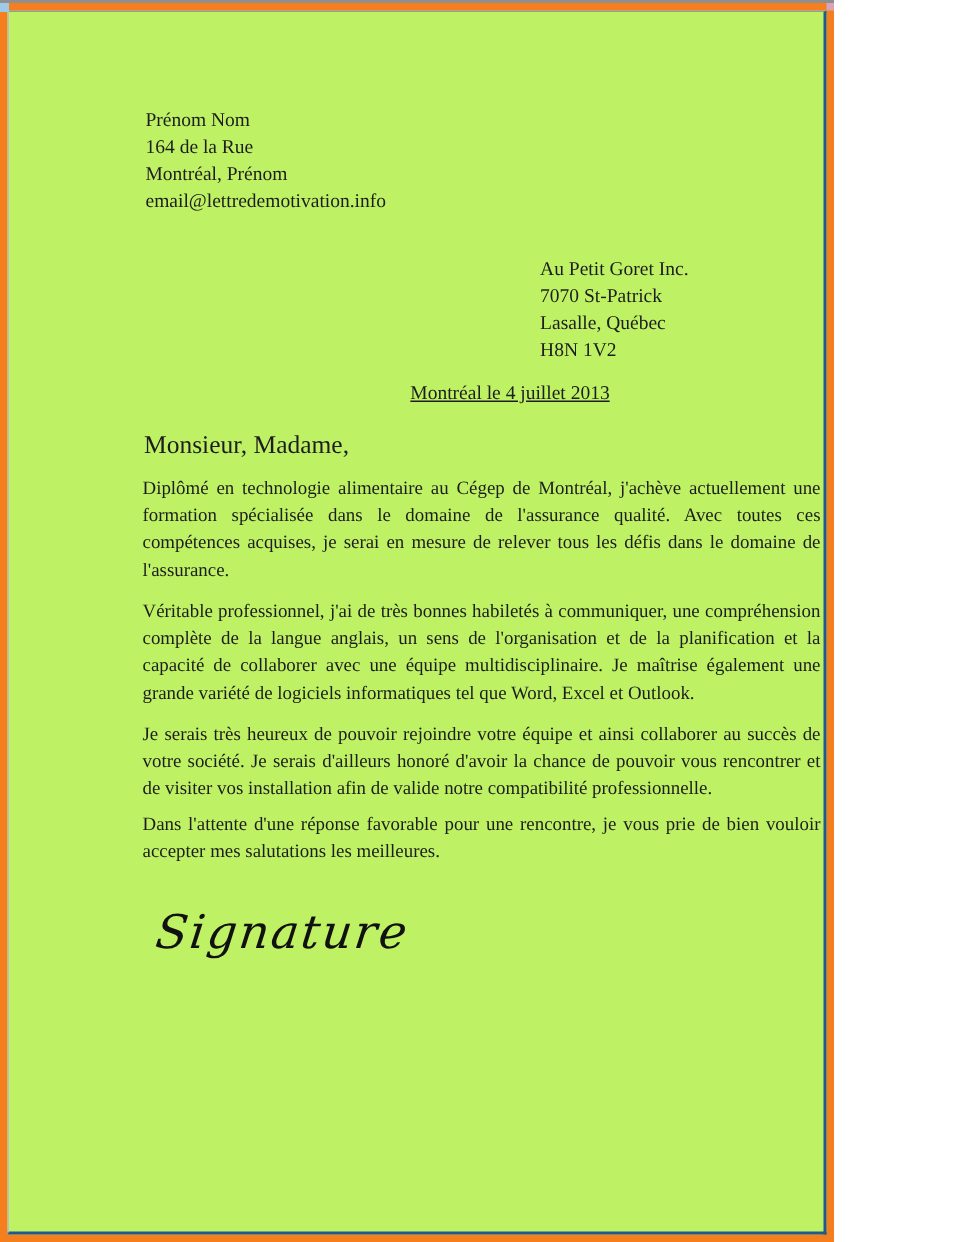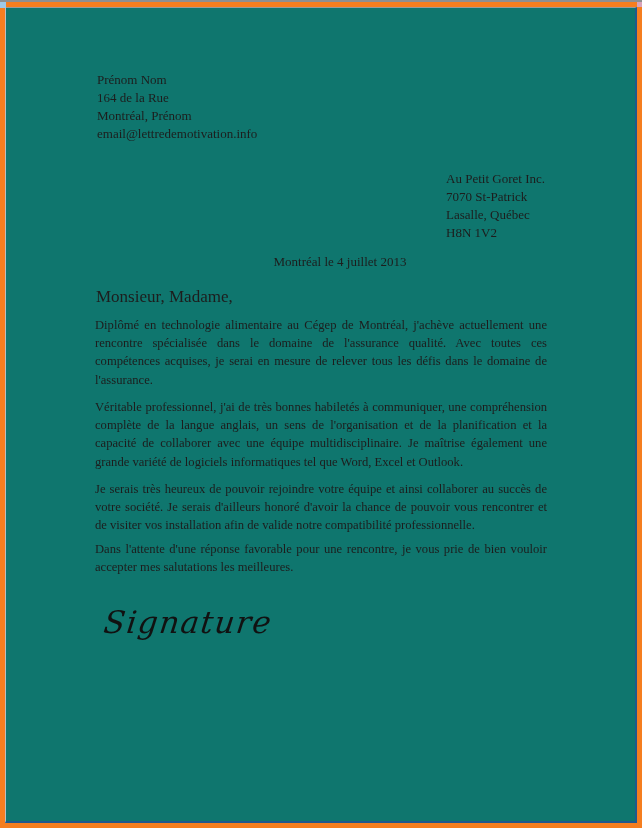--- a/index.html
+++ b/index.html
@@ -1,39 +1,39 @@
 <!DOCTYPE html>
 <html><head>
 <meta charset="utf-8">
 <style>
   html,body{margin:0;padding:0;background:#ffffff;}
   .page{
     position:relative;
-    width:642px;height:828px;
-    background:#0f766e;
+    width:556px;height:828px;
+    background:#bef264;
     font-family:"Liberation Serif", serif;
     color:#1d1d1d;
     overflow:hidden;
   }
   
   .frame{position:absolute;inset:0;pointer-events:none;border-top:2px solid #8f8f8f;box-sizing:border-box;}
   .frame-orange{height:100%;box-sizing:border-box;border:5px solid #f57e1f;}
   .frame-inner{
     height:100%;box-sizing:border-box;
     border-top:1px solid #9a9a9a;
     border-left:1px solid #bdbdbd;
     border-right:2px solid #20598c;
     border-bottom:2px solid #20598c;
   }
   .corner-tl{position:absolute;top:0;left:0;width:6px;height:6px;background:#9ec9e8;}
   .corner-tr{position:absolute;top:0;right:0;width:5px;height:5px;background:#d9a3b8;}
 
   .sender{position:absolute;left:97px;top:71px;font-size:13px;line-height:18px;}
   .recipient{position:absolute;right:97px;top:170px;font-size:13px;line-height:18px;text-align:left;}
-  .dateline{position:absolute;left:95px;top:254px;width:452px;box-sizing:border-box;padding-left:38px;text-align:center;font-size:13px;}
+  .dateline{position:absolute;left:95px;top:254px;width:452px;box-sizing:border-box;padding-left:38px;text-align:center;font-size:13px;text-decoration:underline;}
   .salutation{position:absolute;left:96px;top:287px;font-size:17px;}
   .bodytext{position:absolute;left:95px;width:452px;margin:0;font-size:12.6px;line-height:18.2px;text-align:justify;}
   .p1{top:316px}
   .p2{top:398px}
   .p3{top:480px}
   .p4{top:540px}
   .signature{
     position:absolute;left:104px;top:604px;
     font-family:"DejaVu Serif", serif;
     font-style:italic;
@@ -67,20 +67,20 @@
     <div>Au Petit Goret Inc.</div>
     <div>7070 St-Patrick</div>
     <div>Lasalle, Québec</div>
     <div>H8N 1V2</div>
   </div>
 
   <div class="dateline">Montréal le 4 juillet 2013</div>
 
   <div class="salutation">Monsieur, Madame,</div>
 
-  <p class="bodytext p1">Diplômé en technologie alimentaire au Cégep de Montréal, j'achève actuellement une rencontre spécialisée  dans le domaine de l'assurance qualité. Avec toutes ces compétences acquises, je serai en mesure de relever tous les défis dans le domaine de l'assurance.</p>
+  <p class="bodytext p1">Diplômé en technologie alimentaire au Cégep de Montréal, j'achève actuellement une formation spécialisée  dans le domaine de l'assurance qualité. Avec toutes ces compétences acquises, je serai en mesure de relever tous les défis dans le domaine de l'assurance.</p>
   <p class="bodytext p2">Véritable professionnel, j'ai de très bonnes habiletés à communiquer, une compréhension complète de la langue anglais, un sens de l'organisation et de la planification et la capacité de collaborer avec une équipe multidisciplinaire. Je maîtrise également une grande variété de logiciels informatiques tel que Word, Excel et Outlook.</p>
   <p class="bodytext p3">Je serais très heureux de pouvoir rejoindre votre équipe et ainsi collaborer au succès de votre société. Je serais d'ailleurs honoré d'avoir la chance de pouvoir vous rencontrer et de visiter vos installation afin de valide notre compatibilité professionnelle.</p>
   <p class="bodytext p4">Dans l'attente d'une réponse favorable pour une rencontre, je vous prie de bien vouloir accepter mes salutations les meilleures.</p>
 
   <div class="signature">Signature</div>
 
 </div>
 
 </body></html>

